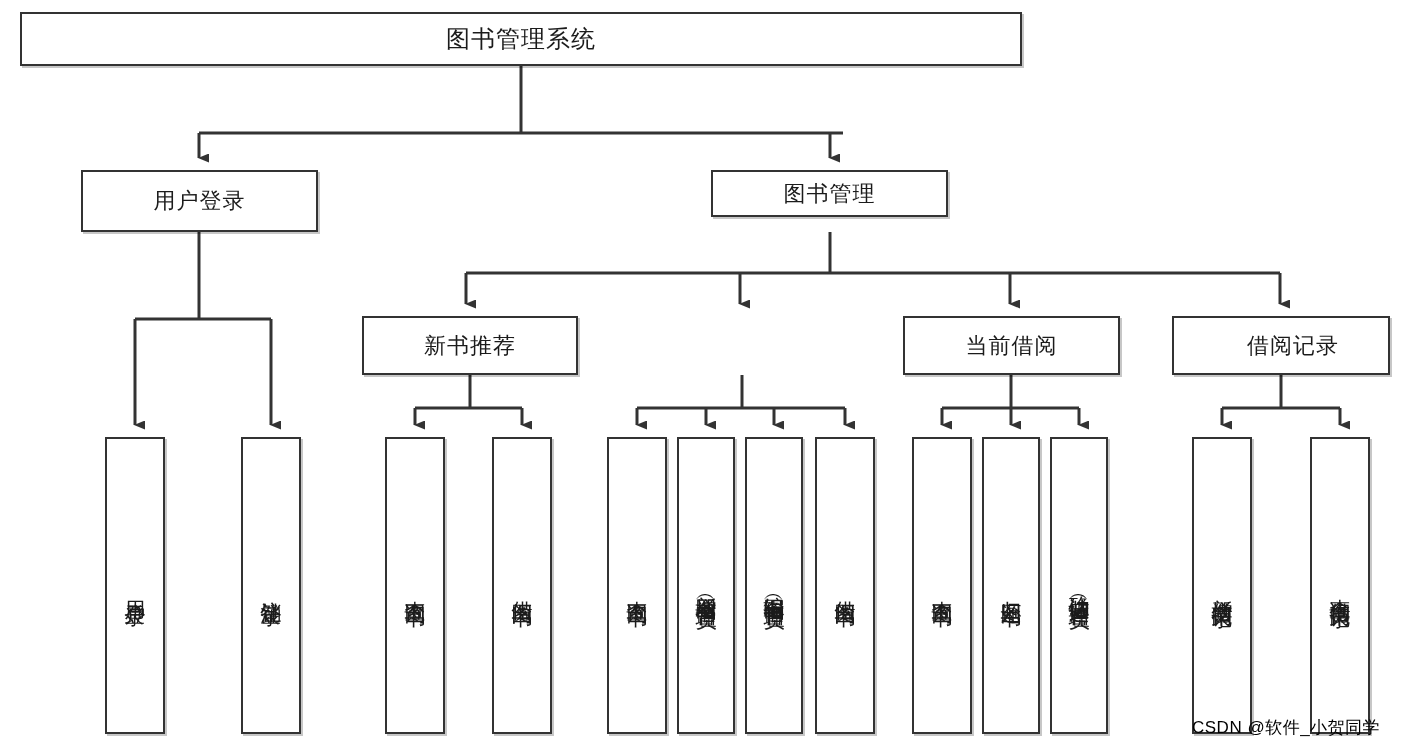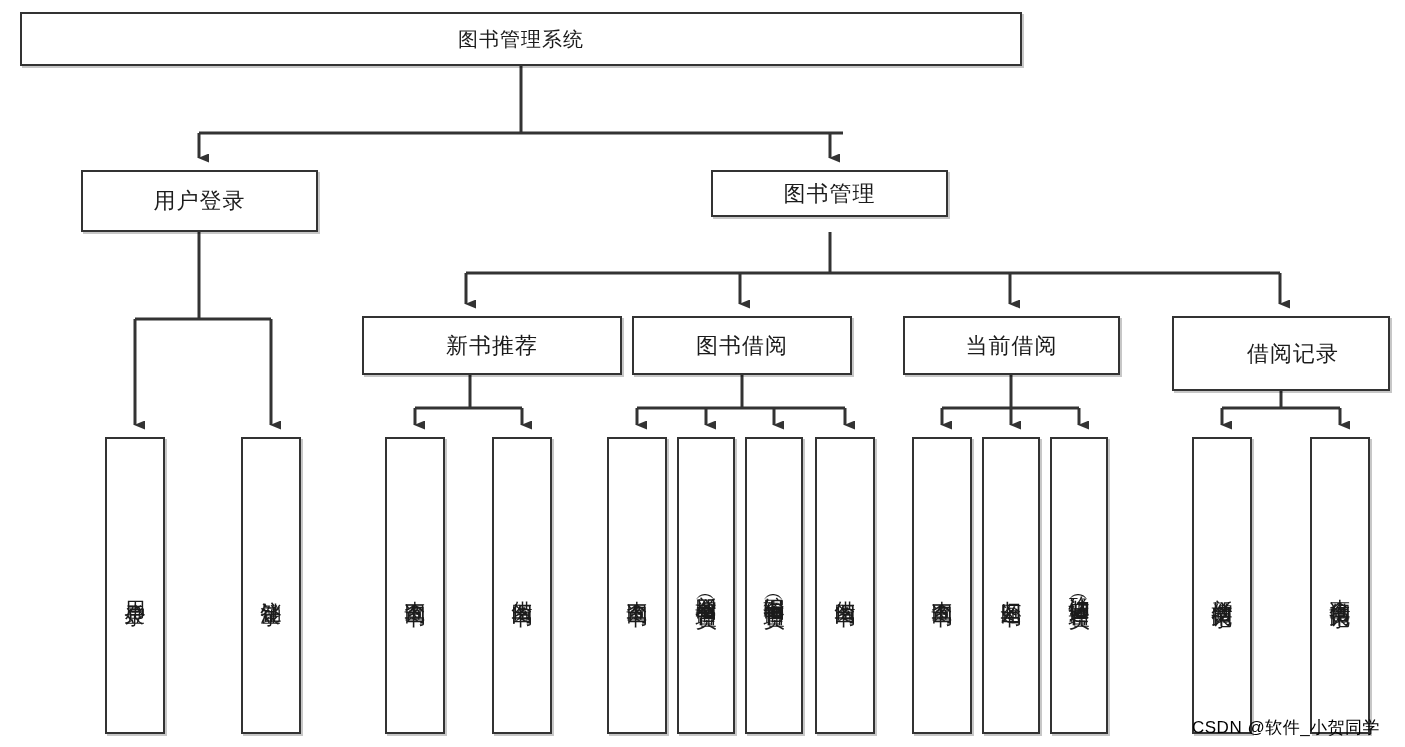--- a/index.html
+++ b/index.html
@@ -47,21 +47,21 @@
     letter-spacing: 2px;
     line-height: 1.05;
     padding-top: 4px;
   }
   .node.vert .vtext {
     writing-mode: vertical-rl;
     text-orientation: upright;
     white-space: nowrap;
   }
   .node.root {
-    font-size: 20px;
+    font-size: 24px;
     font-family: Liberation Serif, serif;
   }
   .watermark {
     position: absolute;
     font-size: 17px;
     color: #000000;
     white-space: nowrap;
     z-index: 3;
     letter-spacing: 0.5px;
   }
@@ -125,30 +125,27 @@
     <span>图书管理系统</span>
   </div>
 
   <div class="node horiz" style="left:81px; top:170px; width:237px; height:62px;">
     <span>用户登录</span>
   </div>
   <div class="node horiz" style="left:711px; top:170px; width:237px; height:47px;">
     <span>图书管理</span>
   </div>
 
-  <div class="node horiz" style="left:362px; top:316px; width:260px; height:59px;">
+  <div class="node horiz" style="left:362px; top:316px; width:216px; height:59px;">
     <span>新书推荐</span>
-  </div>
-  <div class="node horiz" style="left:632px; top:316px; width:220px; height:59px;">
-    <span>图书借阅</span>
   </div>
   <div class="node horiz" style="left:903px; top:316px; width:217px; height:59px;text-align:right;">
     <span>当前借阅</span>
   </div>
-  <div class="node horiz" style="left:1172px; top:316px; width:218px; height:75px;padding-left:24px;">
+  <div class="node horiz" style="left:1172px; top:316px; width:218px; height:59px;padding-left:24px;">
     <span>借阅记录</span>
   </div>
 
   <div class="node vert" style="left:105px; top:437px; width:60px; height:297px;">
     <span class="vtext">用户登录</span>
   </div>
   <div class="node vert" style="left:241px; top:437px; width:60px; height:297px;">
     <span class="vtext">注销登录</span>
   </div>
 

